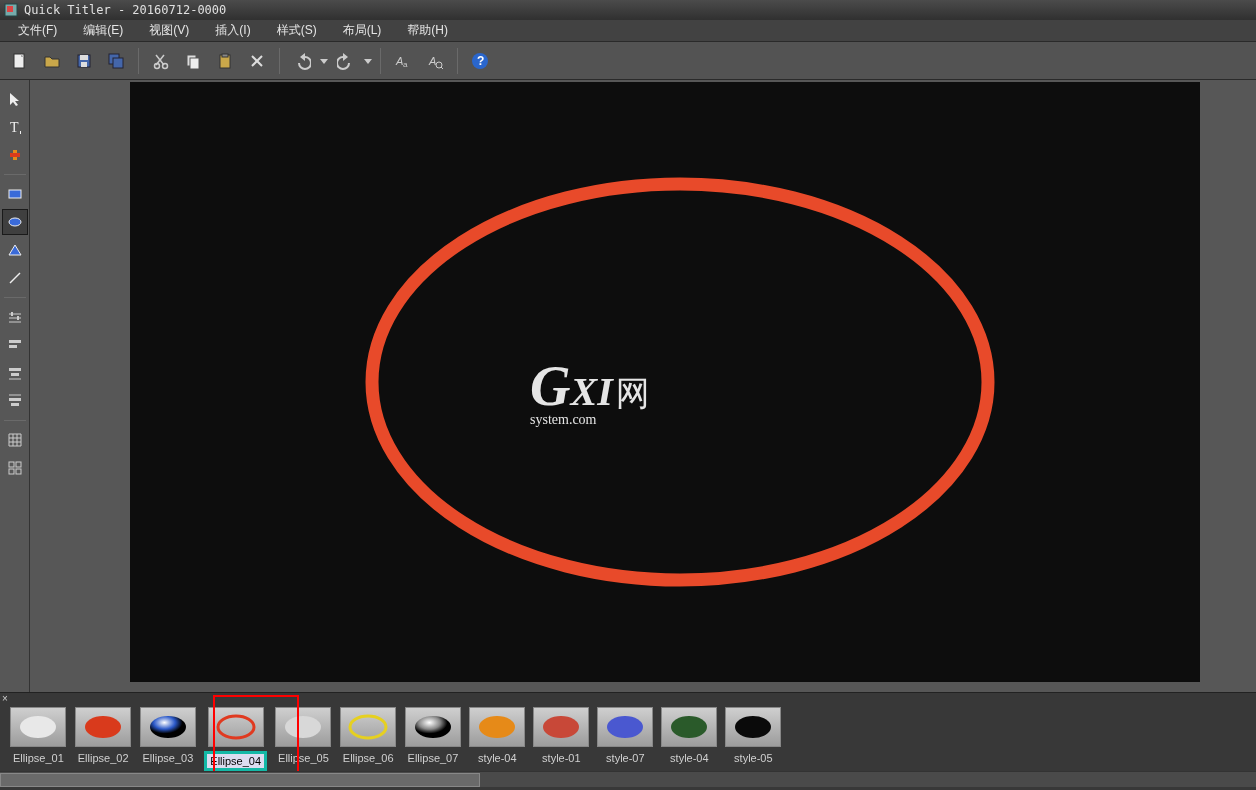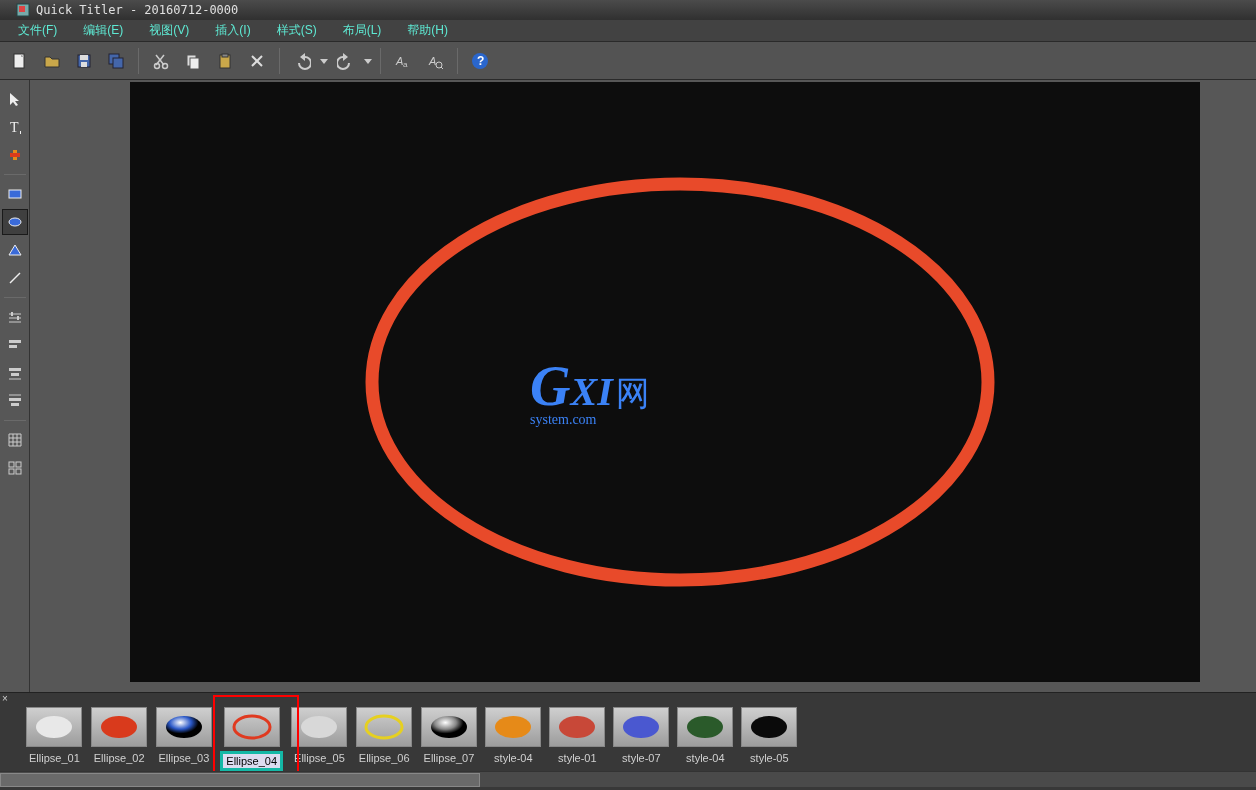--- a/index.html
+++ b/index.html
@@ -13,42 +13,42 @@
   overflow: hidden;
   display: flex;
   flex-direction: column;
 }
 .titlebar {
   height: 20px;
   background: linear-gradient(#4b4b4b, #303030);
   color: #e0e0e0;
   display: flex;
   align-items: center;
-  padding: 0 16px;
+  padding: 0 4px;
   font-family: "SimSun", monospace;
   font-size: 12px;
   gap: 6px;
 }
 .titlebar .ticon {
   width: 14px; height: 14px;
   display:flex;align-items:center;justify-content:center;
 }
 .menubar {
   height: 22px;
   background: #424242;
   display: flex;
   align-items: center;
   padding: 0 6px;
   gap: 2px;
   border-bottom:1px solid #2a2a2a;
 }
 .menu-item {
   padding: 2px 12px;
   cursor: default;
-  color:#5eead4;
+  color:#e5e5e5;
 }
 .toolbar {
   height: 38px;
   background: #535353;
   display: flex;
   align-items: center;
   padding: 0 6px;
   gap: 4px;
   border-bottom:1px solid #2a2a2a;
 }
@@ -117,21 +117,21 @@
   position: relative;
 }
 .ellipse-shape {
   position:absolute;
   left: 230px; top: 90px;
   width: 640px; height: 420px;
 }
 .watermark {
   position:absolute;
   left: 400px; top: 272px;
-  color: #3b82f6;
+  color: #e5e5e5;
   font-family: Georgia, serif;
 }
 .watermark .g { font-size: 56px; font-style: italic; font-weight:bold;}
 .watermark .xi { font-size: 40px; font-style: italic; font-weight:bold;}
 .watermark .wang { font-size: 34px;}
 .watermark .sys { font-size: 14px; display:block; text-align:left; margin-top:-6px;}
 .bottom-panel {
   height: 98px;
   background: #383838;
   display: flex;
@@ -141,21 +141,21 @@
 .bottom-close {
   height: 14px;
   padding-left: 2px;
   color:#ccc;
   font-size:10px;
 }
 .style-strip {
   display:flex;
   align-items:flex-start;
   gap:8px;
-  padding: 0 26px;
+  padding: 0 10px;
 }
 .style-item {
   display:flex;
   flex-direction:column;
   align-items:center;
   gap:4px;
   cursor:pointer;
 }
 .thumb {
   width: 56px; height: 40px;

